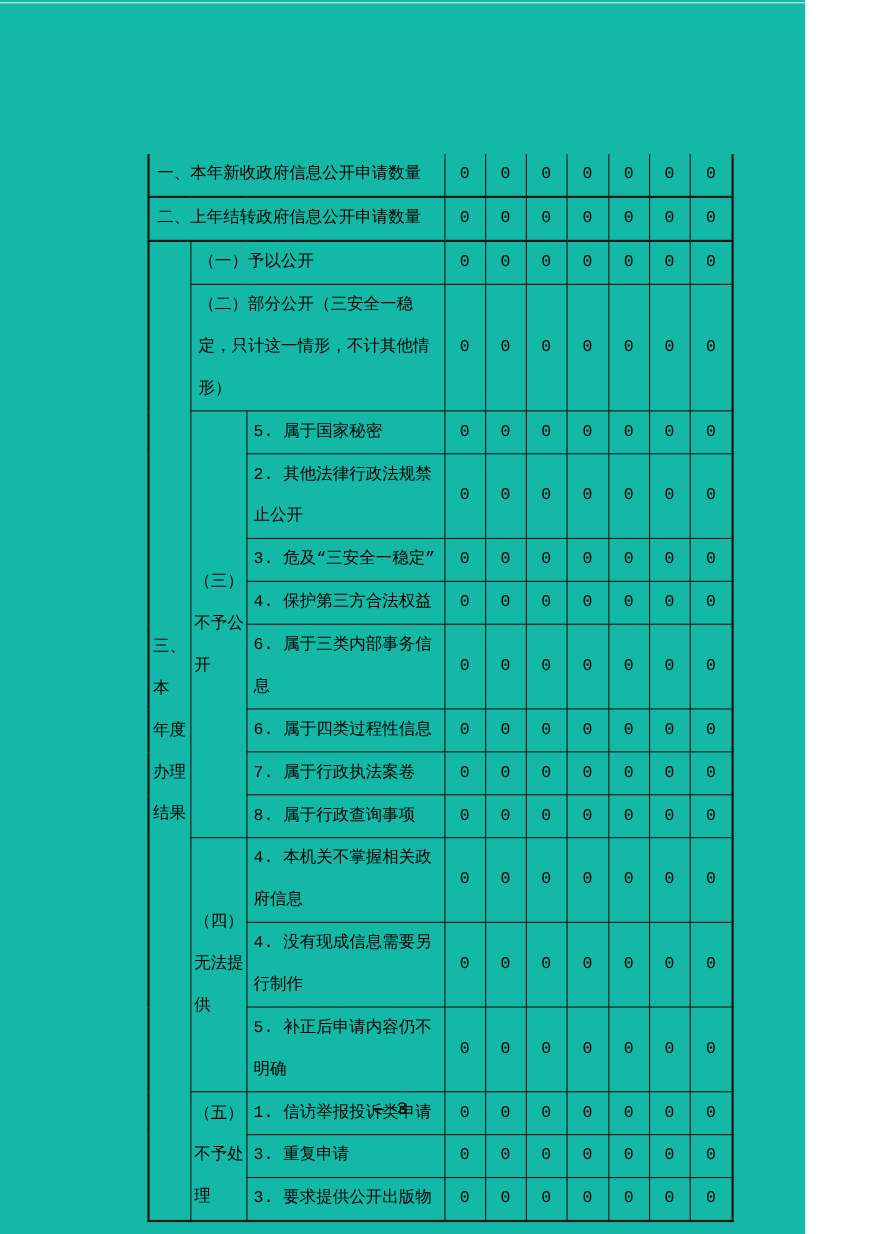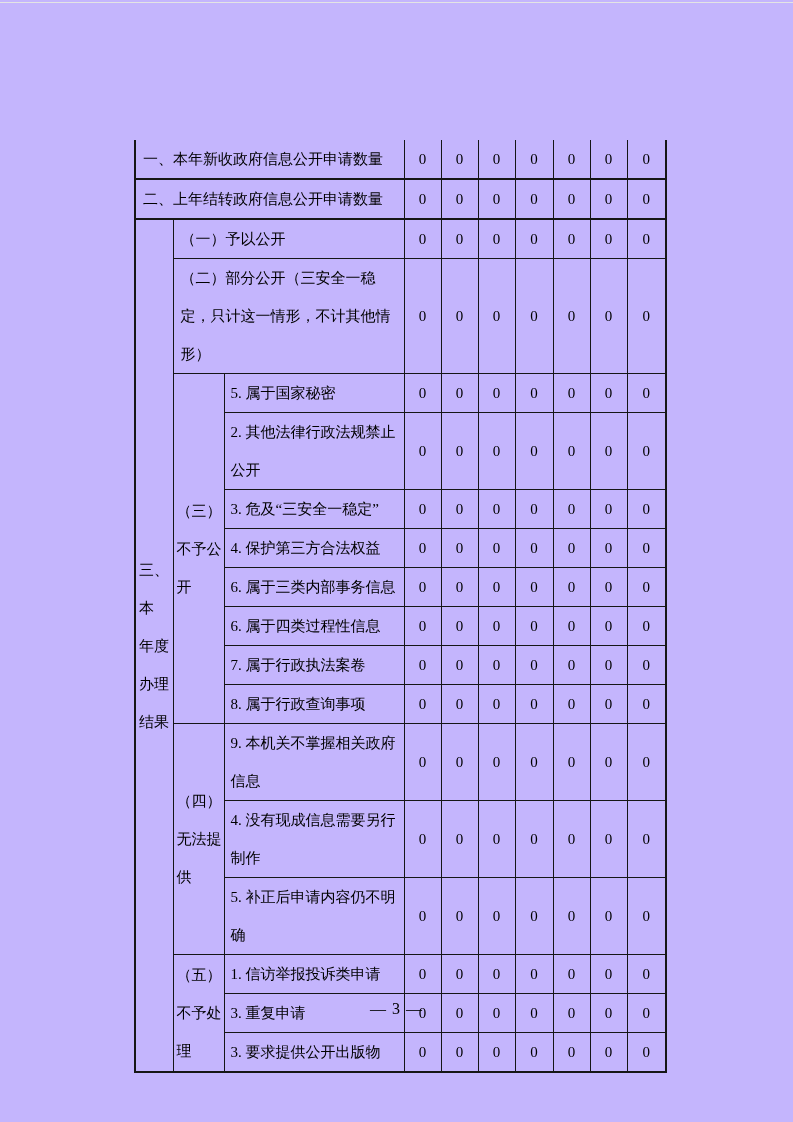--- a/index.html
+++ b/index.html
@@ -1,22 +1,22 @@
 <!DOCTYPE html>
 <html><head>
 <meta charset="utf-8">
 <style>
   html, body { margin: 0; padding: 0; background: #ffffff; }
   .page {
     position: relative;
-    width: 793px;
+    width: 732px;
     height: 1122px;
-    background: #c4b5fd;
+    background: #14b8a6;
     overflow: hidden;
-    font-family: Liberation Serif, serif;
+    font-family: Liberation Mono, monospace;
     color: #000;
   }
   
   .page::before {
     content: "";
     position: absolute;
     top: 2px; left: 0; right: 0;
     height: 1px;
     background: #e4e4e4;
   }
@@ -206,21 +206,21 @@
           <td class="val">0</td>
           <td class="val">0</td>
           <td class="val">0</td>
           <td class="val">0</td>
           <td class="val">0</td>
         </tr>
         <tr>
           <td class="secb" rowspan="3">（四）
 无法提
 供</td>
-          <td class="label item">9. 本机关不掌握相关政府信息</td>
+          <td class="label item">4. 本机关不掌握相关政府信息</td>
           <td class="val">0</td>
           <td class="val">0</td>
           <td class="val">0</td>
           <td class="val">0</td>
           <td class="val">0</td>
           <td class="val">0</td>
           <td class="val">0</td>
         </tr>
         <tr>
           <td class="label item">4. 没有现成信息需要另行制作</td>

